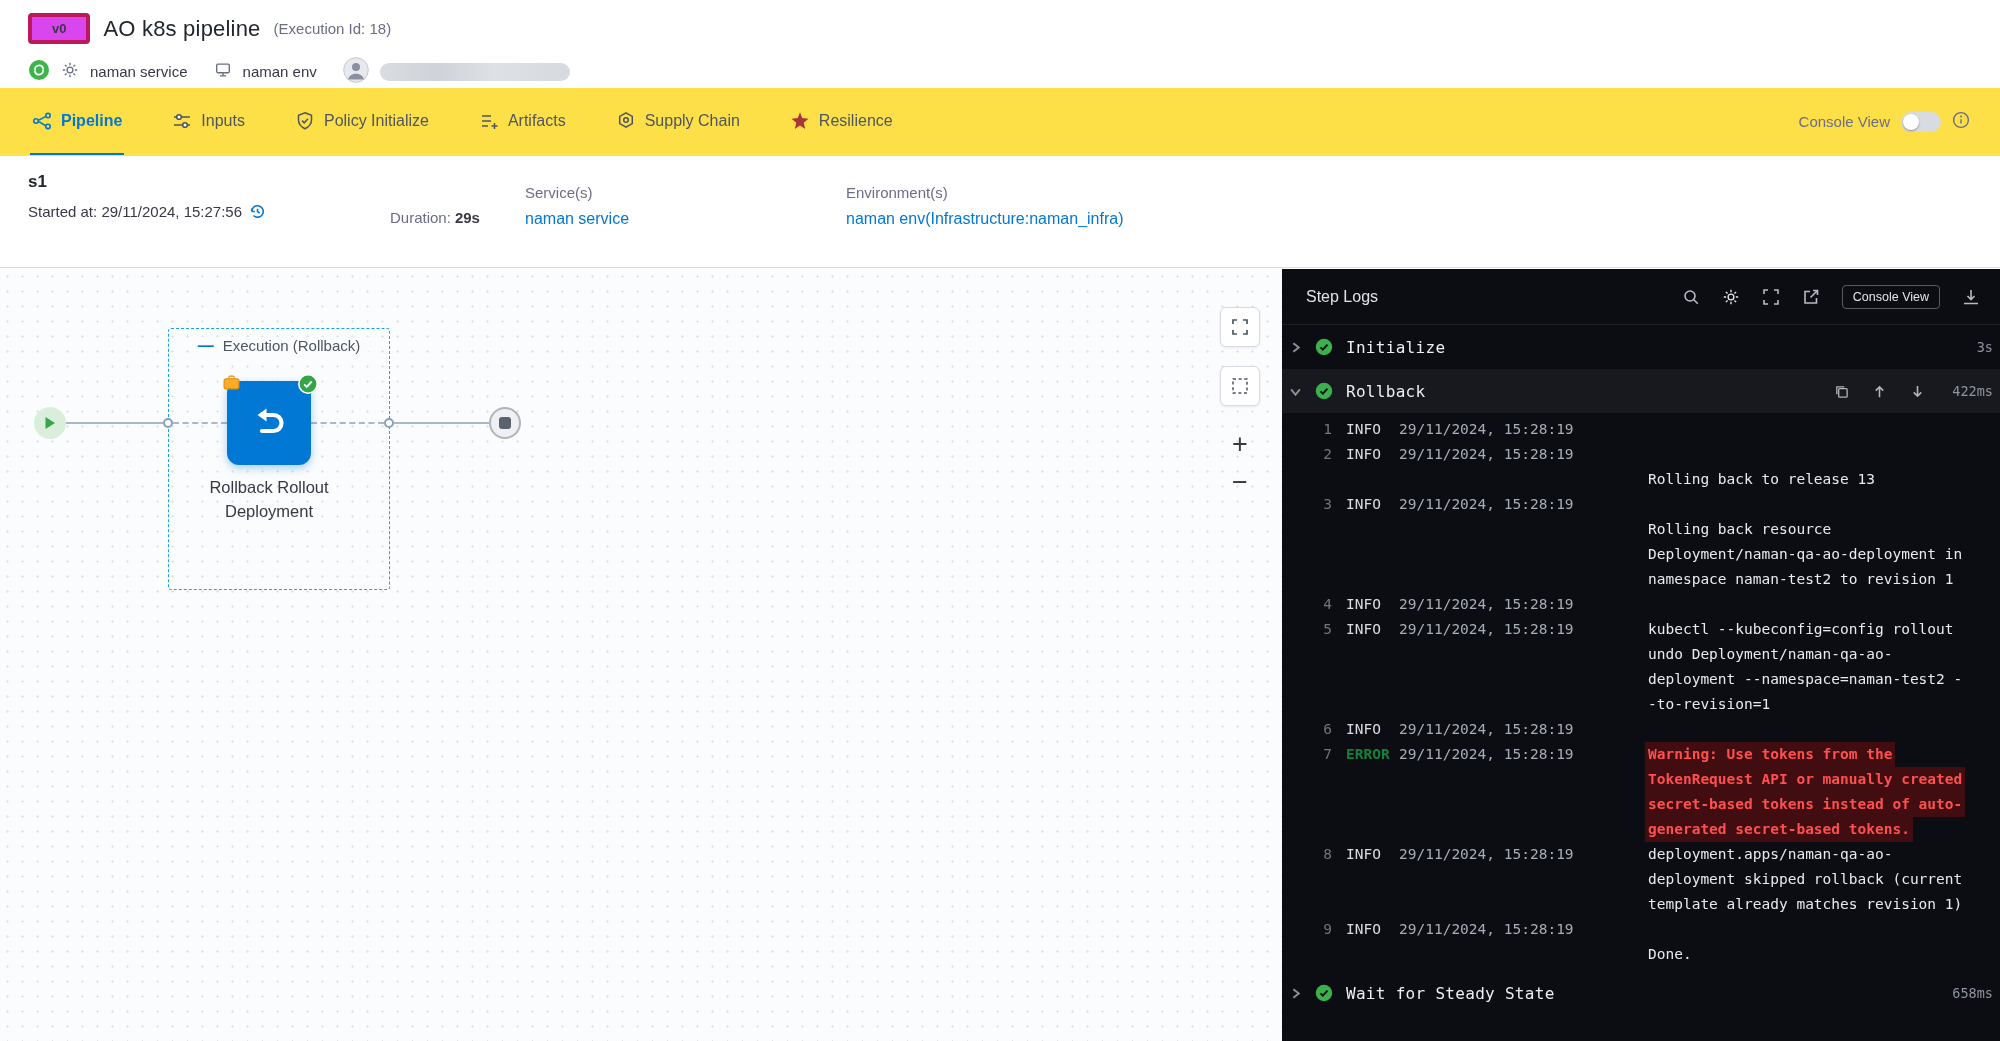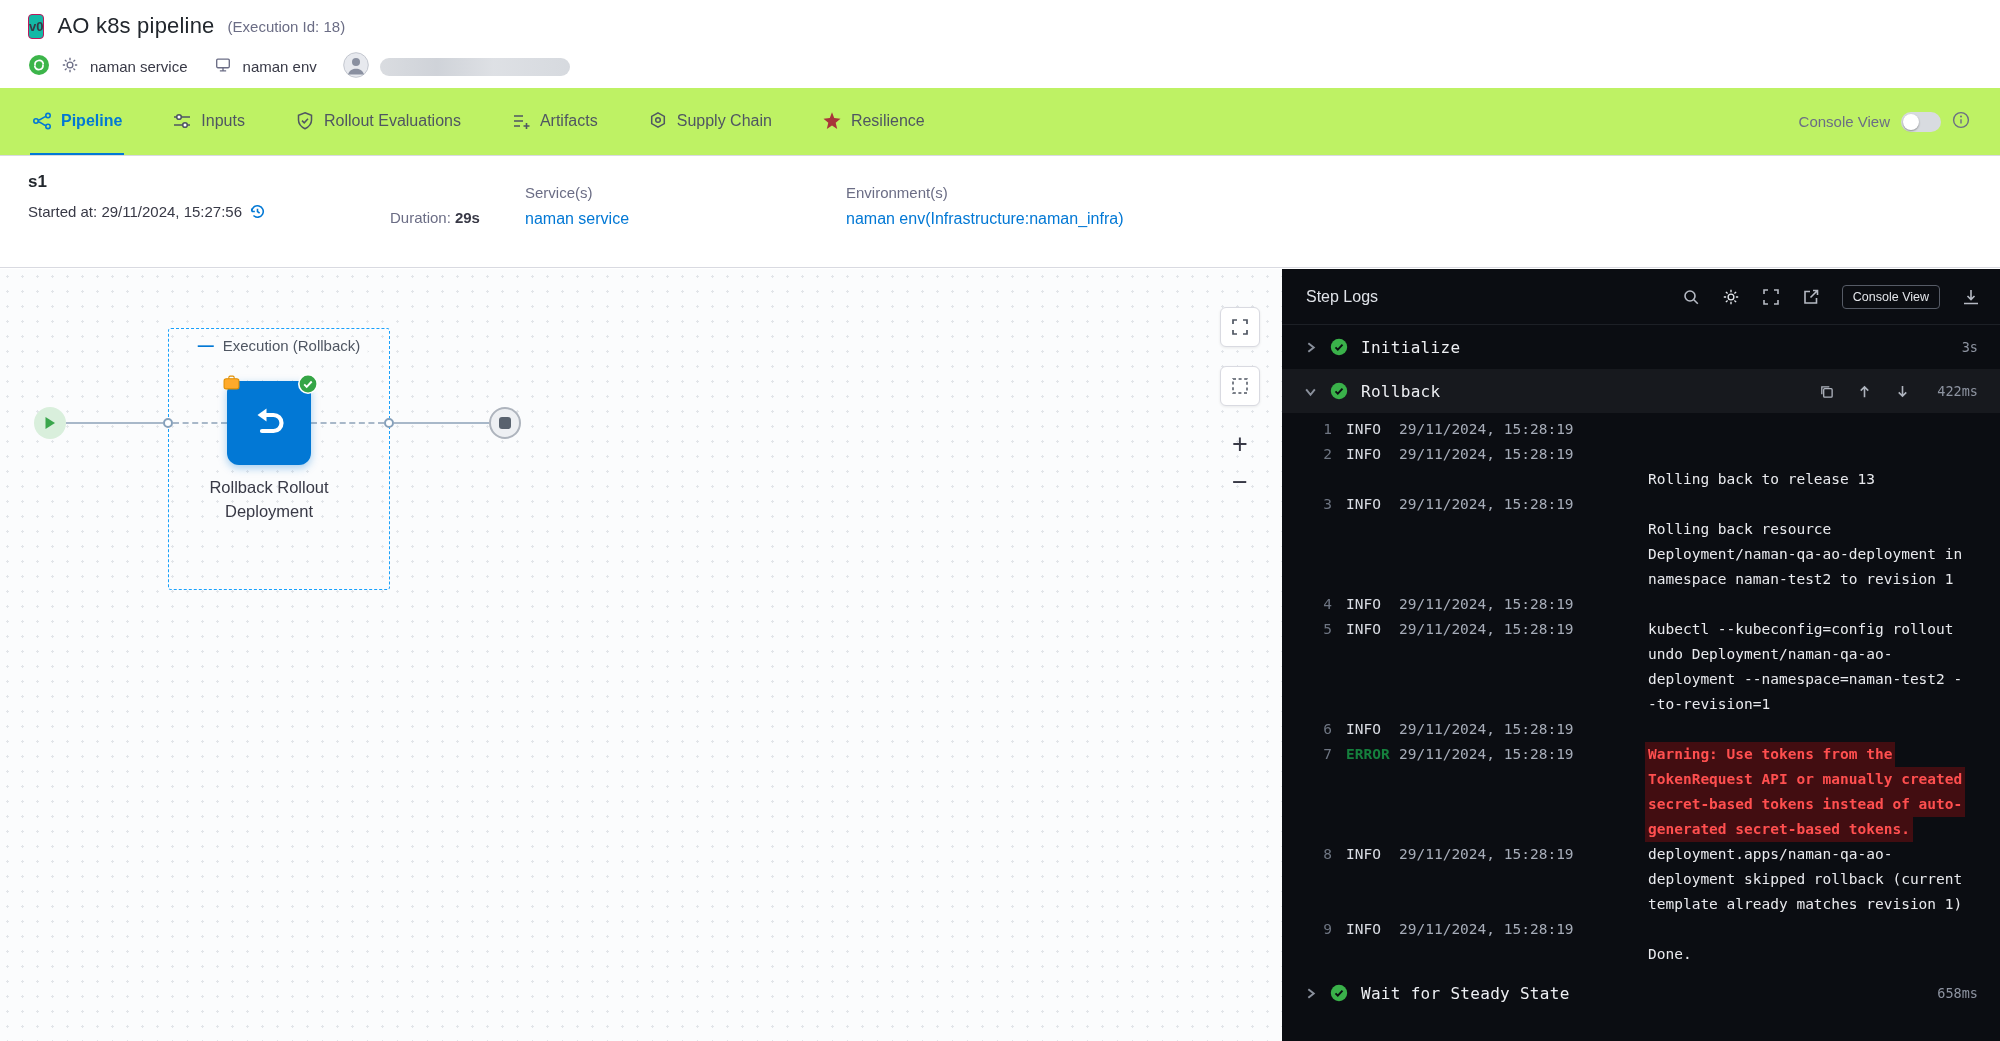--- a/index.html
+++ b/index.html
@@ -3,29 +3,29 @@
 <meta charset="utf-8">
 <style>
 *{margin:0;padding:0;box-sizing:border-box}
 html,body{width:2000px;height:1041px;overflow:hidden}
 body{font-family:"Liberation Sans",sans-serif;background:#fff;color:#22272d}
 .app{position:relative;width:2000px;height:1041px;background:#fff}
 
 
 .header{height:88px;padding:13px 28px 0}
 .h-row1{display:flex;align-items:center;gap:13px}
-.vbadge{border:1px solid #be185d;border-radius:4px;font-size:13px;line-height:1;padding:5px 0;color:#383946;font-weight:700;background:#14b8a6}
+.vbadge{border:4px solid #be185d;border-radius:4px;font-size:13px;line-height:1;padding:5px 20px;color:#383946;font-weight:700;background:#d946ef}
 .title{font-size:22px;font-weight:400;color:#22272d;letter-spacing:.2px}
 .execid{font-size:15px;color:#6b6d85}
 .h-row2{display:flex;align-items:center;gap:11px;margin-top:13px;font-size:15px;color:#383946}
 .h-row2 .sep{width:4px}
 .redacted{width:190px;height:18px;border-radius:9px;background:linear-gradient(90deg,#d3d6db,#c7cbd2 30%,#d8dbe0 60%,#cfd3d9);opacity:.85}
 
 
-.tabbar{height:68px;border-bottom:1px solid #d9dae1;display:flex;align-items:stretch;justify-content:space-between;padding:0 30px;background:#bef264}
+.tabbar{height:68px;border-bottom:1px solid #d9dae1;display:flex;align-items:stretch;justify-content:space-between;padding:0 30px;background:#fde047}
 .tabs{display:flex;gap:46px}
 .tab{display:flex;align-items:center;gap:9px;font-size:16px;color:#4f5662;cursor:pointer;border-bottom:2px solid transparent;padding:0 2px}
 .tab svg{width:20px;height:20px;flex:none}
 .tab.active{color:#0278d5;border-bottom-color:#0278d5;font-weight:700}
 .tabbar-right{display:flex;align-items:center;gap:11px;color:#6b6d85;font-size:15px}
 .toggle{width:40px;height:20px;border-radius:10px;background:#d8dbe0;position:relative;cursor:pointer}
 .toggle .knob{position:absolute;left:2px;top:2px;width:16px;height:16px;border-radius:50%;background:#fff;box-shadow:0 1px 2px rgba(0,0,0,.35)}
 
 
 .stageinfo{height:112px;border-bottom:1px solid #d9dae1;display:flex;padding:16px 28px 0;background:#fff}
@@ -64,21 +64,21 @@
 
 
 .logpanel{width:718px;flex:none;background:#0b0d12;display:flex;flex-direction:column;overflow:hidden}
 .lp-header{height:56px;flex:none;display:flex;align-items:center;justify-content:space-between;padding:0 20px 0 24px;border-bottom:1px solid #1d2026}
 .lp-title{font-size:16px;color:#dfe2e8}
 .lp-actions{display:flex;align-items:center;gap:22px;color:#b6bac4}
 .lpic{display:inline-flex;cursor:pointer}
 .lpic svg{width:18px;height:18px}
 .lp-consolebtn{background:transparent;border:1px solid #565b66;color:#e3e5ea;border-radius:4px;font-size:12.5px;padding:4px 10px;font-family:"Liberation Sans",sans-serif;cursor:pointer}
 .lp-body{flex:1;overflow:hidden;font-family:"DejaVu Sans Mono",monospace}
-.log-section{height:44px;display:flex;align-items:center;gap:13px;padding:0 22px;cursor:pointer}
+.log-section{height:44px;display:flex;align-items:center;gap:13px;padding:0 7px;cursor:pointer}
 .log-section.expanded{background:rgba(255,255,255,.05)}
 .chev{display:inline-flex;color:#8a909c;flex:none}
 .chev svg{width:13px;height:13px}
 .chev.down svg{transform:rotate(90deg)}
 .scheck{display:inline-flex;flex:none}
 .scheck svg{width:18px;height:18px}
 .sname{font-size:16px;color:#edeff3;letter-spacing:.3px}
 .sspacer{flex:1}
 .sic{display:inline-flex;color:#aeb3bd;cursor:pointer;margin-left:10px}
 .sic svg{width:15px;height:15px}
@@ -153,21 +153,21 @@
           </span>
           <span>Inputs</span>
         </div>
         <div class="tab">
           <span style="display:inline-flex">
             <svg viewBox="0 0 20 20" fill="none" stroke="currentColor" stroke-width="1.5">
               <path d="M10 1.8l6.5 2.4v4.9c0 4.3-2.8 6.9-6.5 8.6-3.7-1.7-6.5-4.3-6.5-8.6V4.2z"></path>
               <path d="M7 9.6l2.2 2.2 3.8-4.1"></path>
             </svg>
           </span>
-          <span>Rollout Evaluations</span>
+          <span>Policy Initialize</span>
         </div>
         <div class="tab">
           <span style="display:inline-flex">
             <svg viewBox="0 0 20 20" fill="none" stroke="currentColor" stroke-width="1.6">
               <path d="M3 5h9M3 10h9M3 15h6"></path>
               <path d="M15.5 12v6M12.5 15h6"></path>
             </svg>
           </span>
           <span>Artifacts</span>
         </div>

